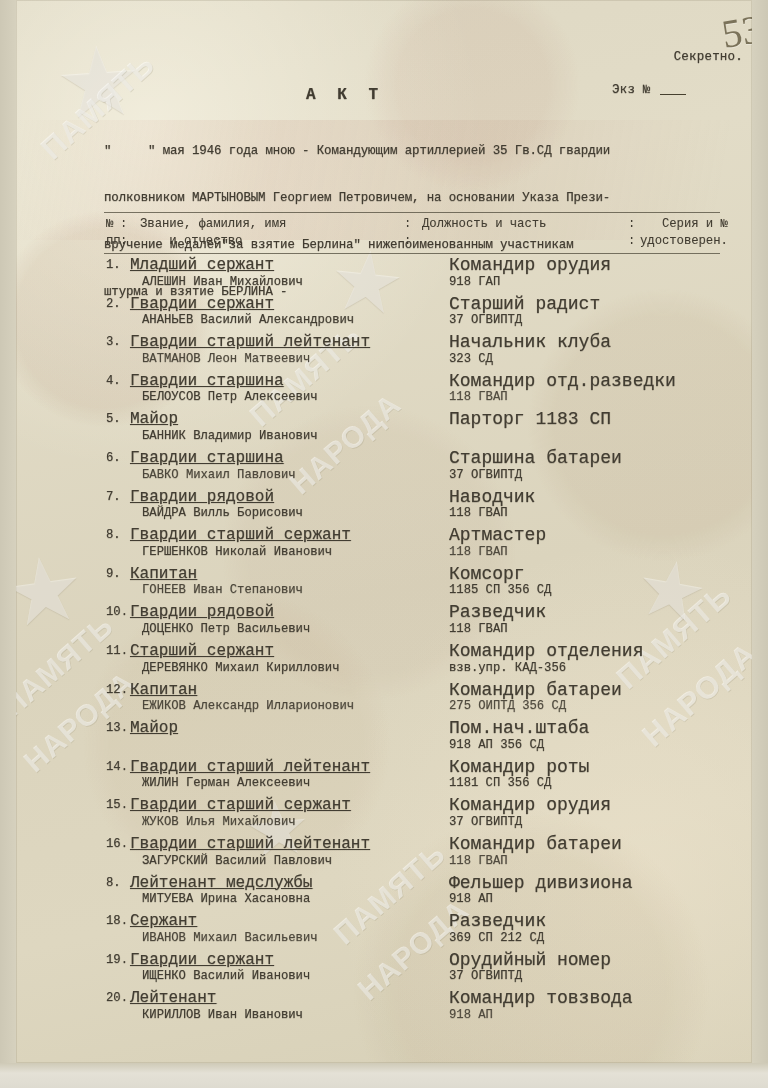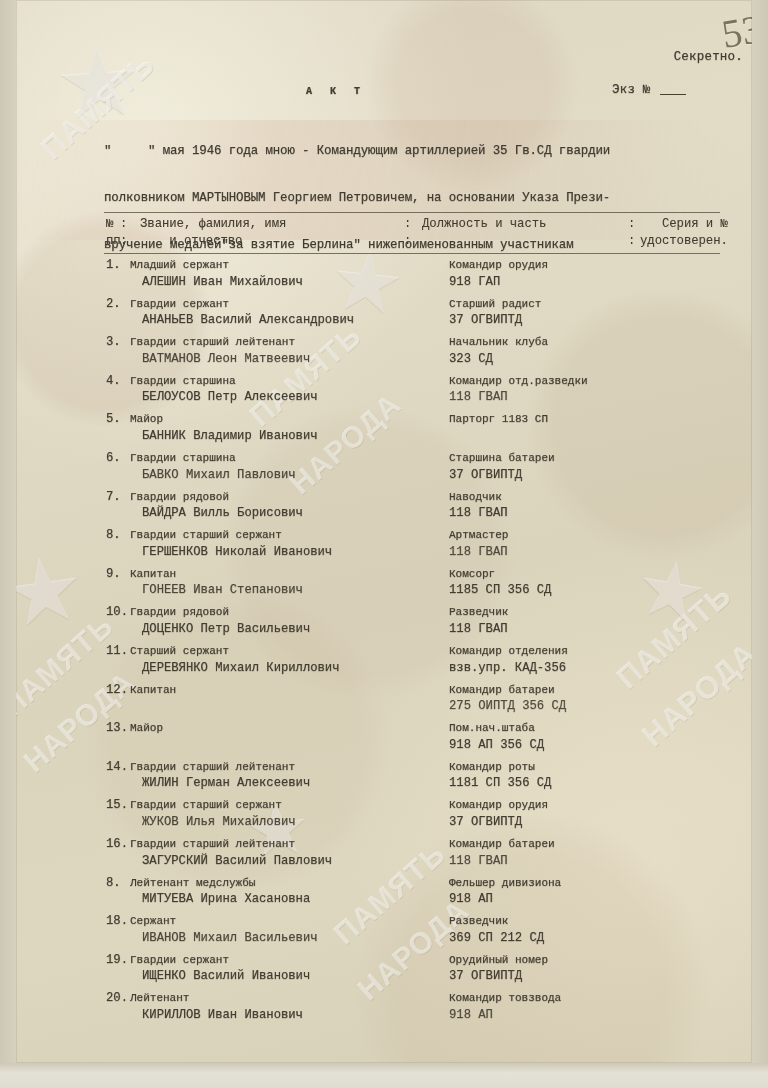--- a/index.html
+++ b/index.html
@@ -71,44 +71,44 @@
   #secret{ left:596px;top:33px;font-size:12.5px;line-height:16px;letter-spacing:.2px; }
   #secret .l2{ display:block; }
   .uline{ display:inline-block;border-bottom:1.4px solid #46402f;min-width:26px;height:13px;vertical-align:-2px;margin-left:2px;}
   #pageno{
     position:absolute;left:706px;top:8px;
     font-family:"Liberation Serif",serif;font-size:40px;color:#6a6148;
     transform:rotate(-9deg);opacity:.85;
     text-shadow:0 1px 0 rgba(255,255,255,.35);
   }
   #title{
-    left:290px;top:86px;font-size:10px;letter-spacing:6px;font-weight:700;
+    left:290px;top:86px;font-size:16px;letter-spacing:6px;font-weight:700;
   }
   #intro{
     left:88px;top:113px;width:600px;font-size:12.4px;line-height:15.6px;letter-spacing:-.1px;
   }
   #intro .ln{display:block;white-space:pre;}
   
   #tbl{position:absolute;left:88px;top:212px;width:620px;}
   .rule{position:absolute;left:0;height:0;border-top:1.3px solid #4a4536;opacity:.72;}
   #rule1{top:0;width:616px;}
   #rule2{top:41px;width:616px;}
   .hdr{position:absolute;font-size:12.2px;line-height:17px;white-space:pre;
        font-family:"Liberation Mono","DejaVu Sans Mono",monospace;color:#413c31;
        text-shadow:0.4px 0 0 rgba(65,60,49,.28);}
   #h-np{left:2px;top:4px;}
   #h-name{left:36px;top:4px;}
   #h-post{left:318px;top:4px;}
   #h-ser{left:536px;top:4px;text-align:right;}
   .rowlist{position:absolute;left:0;top:45px;width:620px;}
   .row{position:relative;height:38.6px;}
   .c-num{position:absolute;left:2px;top:0;font-size:12.2px;line-height:16.6px;white-space:pre;}
-  .c-rank{position:absolute;left:26px;top:0;font-size:11px;line-height:16.6px;white-space:pre;}
+  .c-rank{position:absolute;left:26px;top:0;font-size:16px;line-height:16.6px;white-space:pre;text-decoration:underline;}
   .c-fio{position:absolute;left:38px;top:16.6px;font-size:12.2px;line-height:16.6px;white-space:pre;}
-  .c-post{position:absolute;left:345px;top:0;font-size:11px;line-height:16.6px;white-space:pre;}
+  .c-post{position:absolute;left:345px;top:0;font-size:18px;line-height:16.6px;white-space:pre;}
   .c-unit{position:absolute;left:345px;top:16.6px;font-size:12.2px;line-height:16.6px;white-space:pre;}
   .c-num,.c-rank,.c-fio,.c-post,.c-unit{
     color:#423d32;
     text-shadow:0.45px 0 0 rgba(66,61,50,.30), -0.35px 0 0 rgba(66,61,50,.16), 0 .5px 0 rgba(66,61,50,.20);
   }
   
   .row:nth-child(3n) .c-fio{opacity:.93;}
   .row:nth-child(4n) .c-unit{opacity:.9;}
   
   .dots{position:absolute;font-size:12.2px;line-height:17px;color:#413c31;}
@@ -194,20 +194,21 @@
       </div>
 
       <div id="pageno">53</div>
 
       <div id="title" class="tt">А К Т</div>
 
       <div id="intro" class="tt">
         <span class="ln">"     " мая 1946 года мною - Командующим артиллерией 35 Гв.СД гвардии</span>
         <span class="ln">полковником МАРТЫНОВЫМ Георгием Петровичем, на основании Указа Прези-</span>
         <span class="ln">вручение медалей"за взятие Берлина" нижепоименованным участникам</span>
+        <span class="ln">штурма и взятие БЕРЛИНА -</span>
       </div>
 
       <div id="tbl">
         <div class="rule" id="rule1"></div>
         <div class="rule" id="rule2"></div>
 
         <div class="hdr" id="h-np"><span>№</span><br><span>пп</span></div>
         <div class="dots" id="d3"><span>:</span><br><span>:</span></div>
         <div class="hdr" id="h-name"><span>Звание, фамилия, имя</span><br><span>    и отчество</span></div>
         <div class="dots" id="d1"><span>:</span><br><span>:</span></div>
@@ -289,20 +290,21 @@
             <div class="row">
               <div class="c-num">11.</div>
               <div class="c-rank">Старший сержант</div>
               <div class="c-fio">ДЕРЕВЯНКО Михаил Кириллович</div>
               <div class="c-post">Командир отделения</div>
               <div class="c-unit">взв.упр. КАД-356</div>
             </div>
             <div class="row">
               <div class="c-num">12.</div>
               <div class="c-rank">Капитан</div>
+              <div class="c-fio">ЕЖИКОВ Александр Илларионович</div>
               <div class="c-post">Командир батареи</div>
               <div class="c-unit">275 ОИПТД 356 СД</div>
             </div>
             <div class="row">
               <div class="c-num">13.</div>
               <div class="c-rank">Майор</div>
               <div class="c-post">Пом.нач.штаба</div>
               <div class="c-unit">918 АП 356 СД</div>
             </div>
             <div class="row">

